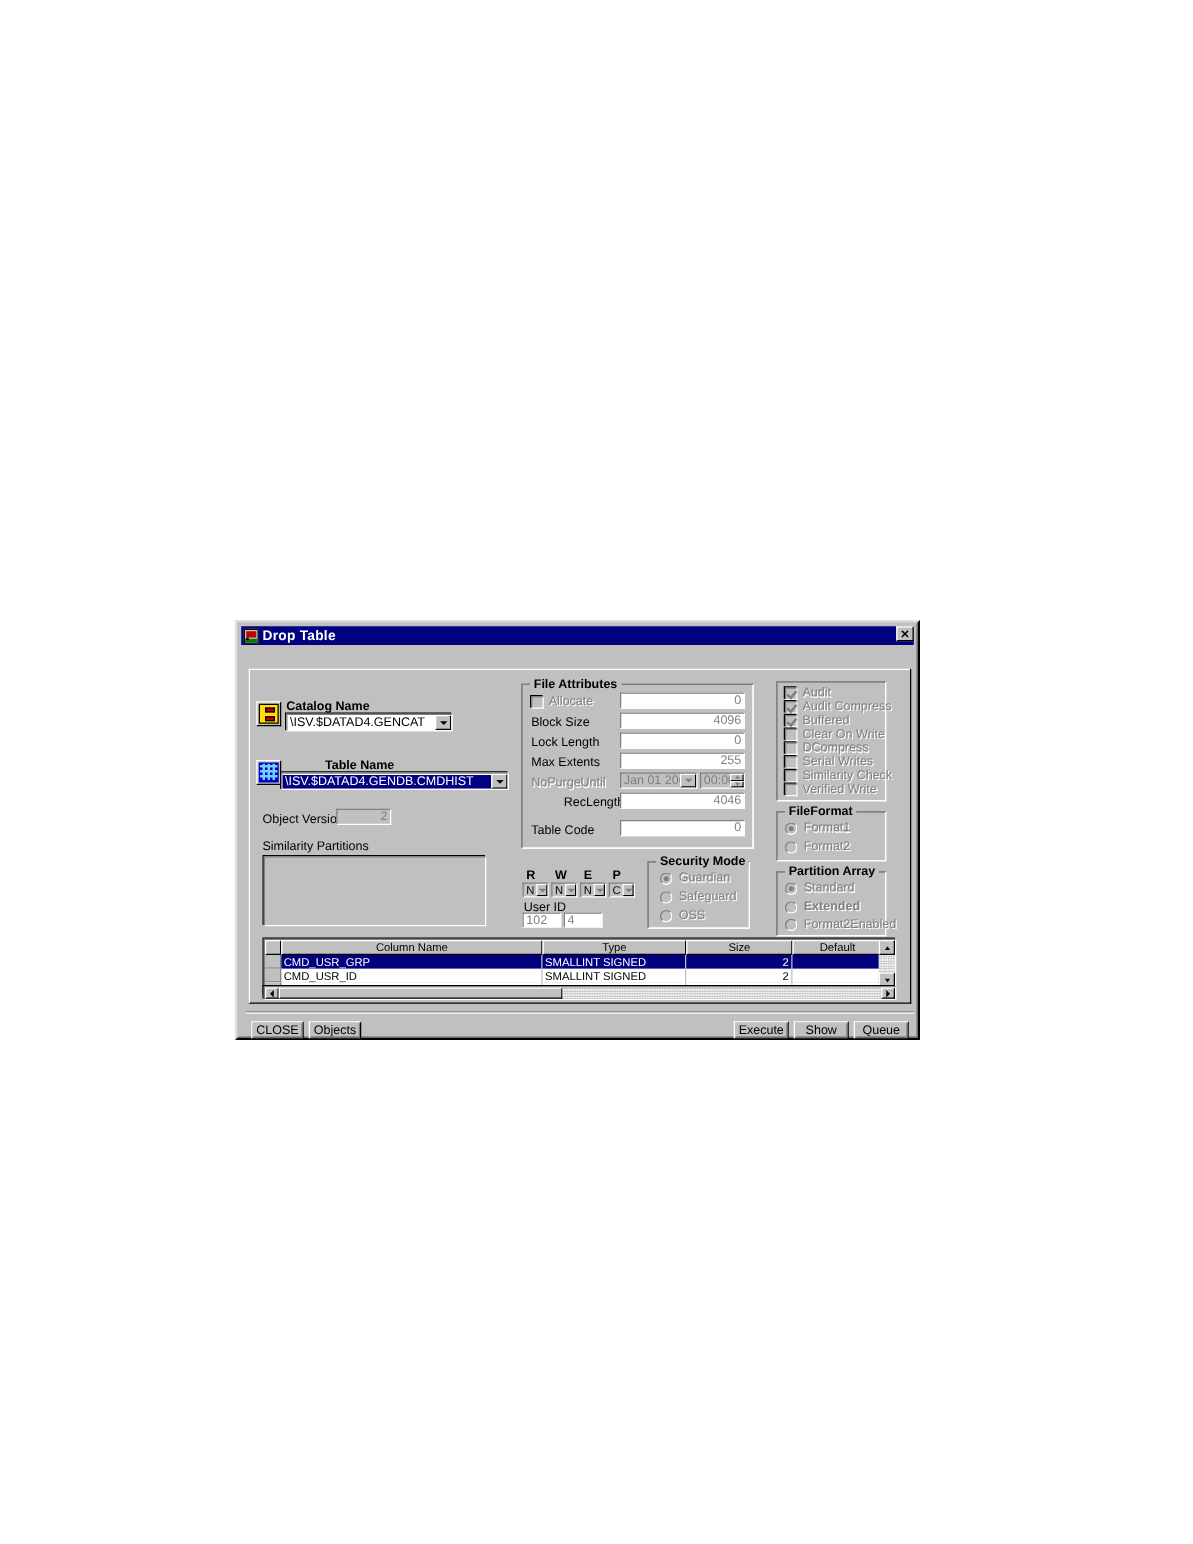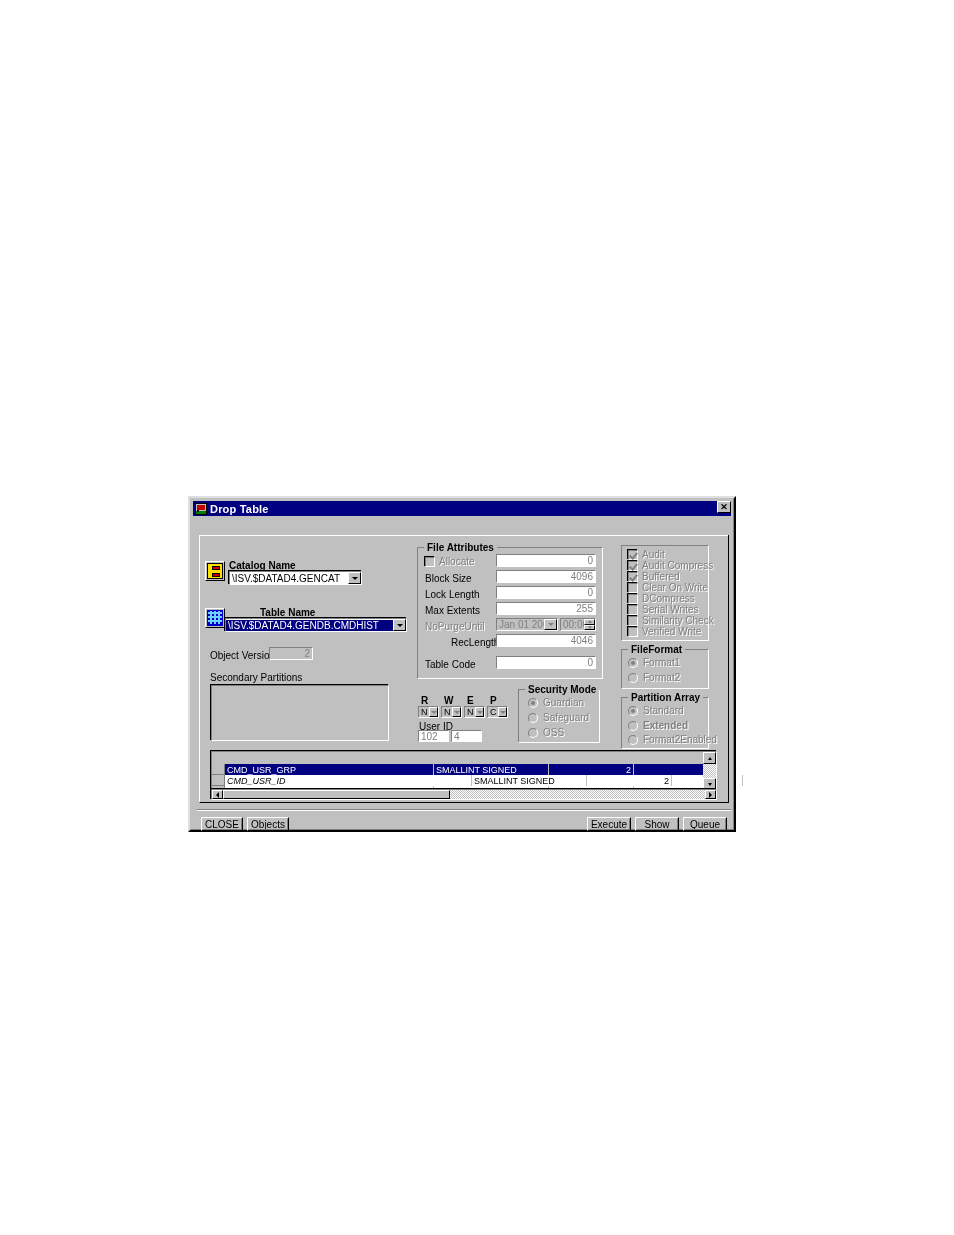--- a/index.html
+++ b/index.html
@@ -186,21 +186,21 @@
     <div class="combo" style="left:34px;top:119px;width:182px;height:14px;">
       <span class="txt hl">\ISV.$DATAD4.GENDB.CMDHIST</span>
       <span class="cbtn">
             <span class="arrow"></span>
           </span>
     </div>
 
     <div class="lbl" style="left:19px;top:151px;">Object Version</div>
     <div class="field num dis" style="left:78px;top:148px;width:44px;height:13px;">2</div>
 
-    <div class="lbl" style="left:19px;top:173px;">Secondary Partitions</div>
+    <div class="lbl" style="left:19px;top:173px;">Similarity Partitions</div>
     <div class="listbox" style="left:20px;top:186px;width:178px;height:56px;"></div>
 
     <div class="group" style="left:226px;top:48px;width:186px;height:132px;">
       <div class="inner"></div>
       <div class="grouptitle">File Attributes</div>
     </div>
 
     <div class="chk" style="left:234px;top:57px;">
       <span class="chkbox"></span>
       <span>Allocate</span>
@@ -352,32 +352,39 @@
     <div class="rad" style="left:337px;top:213px;">
       <span class="radbox"></span>
       <span>Safeguard</span>
     </div>
     <div class="rad" style="left:337px;top:228px;text-align:center;">
       <span class="radbox"></span>
       <span>OSS</span>
     </div>
 
     <div class="grid" style="left:20px;top:252px;width:506px;height:46px;">
+      <div class="ghead">
+        <div class="ghc" style="width:13px;flex:0 0 auto;"></div>
+        <div class="ghc" style="width:209px;flex:0 0 auto;">Column Name</div>
+        <div class="ghc" style="width:115px;flex:0 0 auto;">Type</div>
+        <div class="ghc" style="width:85px;flex:0 0 auto;">Size</div>
+        <div class="ghc" style="width:72px;flex:0 0 auto;">Default</div>
+      </div>
 
       <div class="grow on" style="top:12px;width:493px;">
         <div class="gsel"></div>
         <div class="gc" style="width:209px;flex:0 0 auto;">CMD_USR_GRP</div>
         <div class="gc" style="width:115px;flex:0 0 auto;">SMALLINT SIGNED</div>
         <div class="gc r" style="width:85px;flex:0 0 auto;">2</div>
         <div class="gc" style="width:71px;flex:0 0 auto;"></div>
       </div>
 
       <div class="grow" style="top:23px;width:493px;">
         <div class="gsel"></div>
-        <div class="gc" style="width:247px;flex:0 0 auto;font-style:italic;">CMD_USR_ID</div>
+        <div class="gc" style="width:209px;flex:0 0 auto;">CMD_USR_ID</div>
         <div class="gc" style="width:115px;flex:0 0 auto;">SMALLINT SIGNED</div>
         <div class="gc r" style="width:85px;flex:0 0 auto;">2</div>
         <div class="gc" style="width:71px;flex:0 0 auto;"></div>
       </div>
 
       <div class="grow" style="top:34px;width:493px;height:6px;overflow:hidden;">
         <div class="gsel"></div>
         <div class="gc" style="width:209px;flex:0 0 auto;height:11px;">SEQ_NO</div>
         <div class="gc" style="width:115px;flex:0 0 auto;height:11px;">INT SIGNED</div>
         <div class="gc r" style="width:85px;flex:0 0 auto;height:11px;">4</div>

